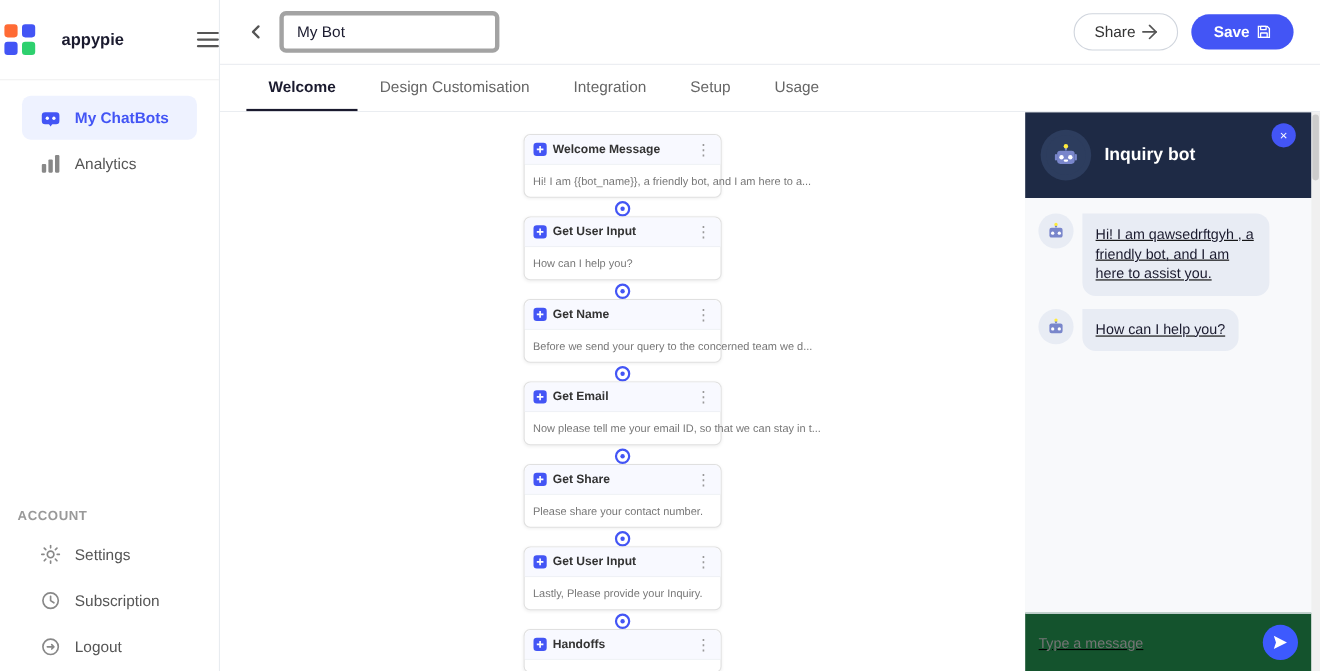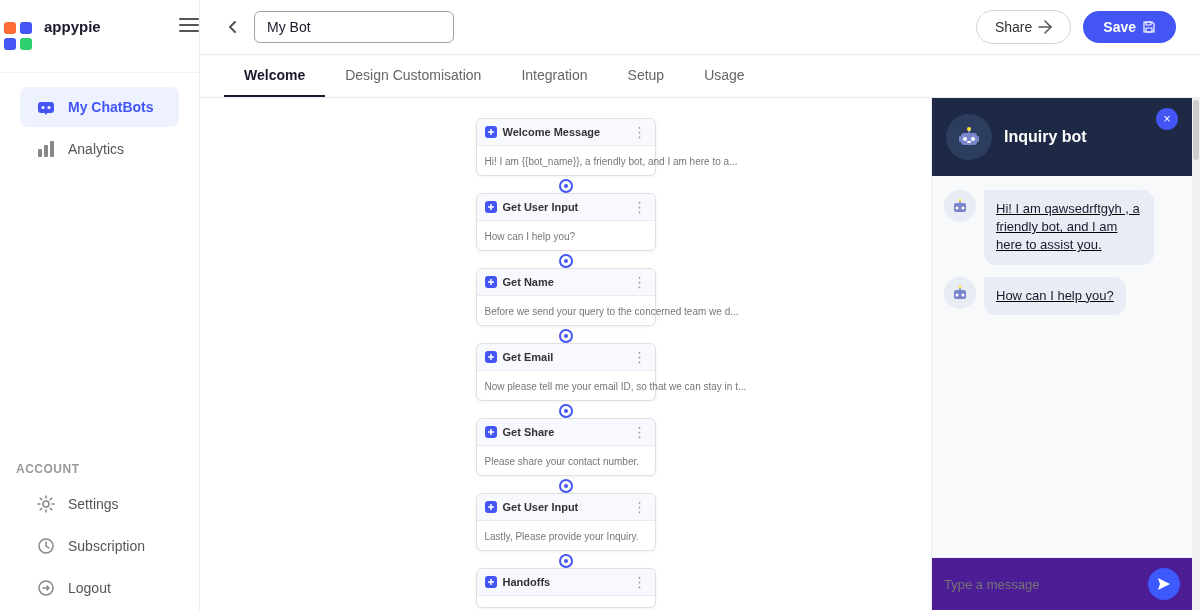--- a/index.html
+++ b/index.html
@@ -10,22 +10,22 @@
       width: 200px;
       min-width: 200px;
       background: #fff;
       display: flex;
       flex-direction: column;
       border-right: 1px solid #e8ecf0;
       height: 610px;
     }
     .sidebar-logo {
       display: flex;
-      align-items: flex-start;
-      gap: 8px;
+      align-items: center;
+      gap: 20px;
       padding: 18px 0;
       border-bottom: 1px solid #f0f0f0;
     }
     .logo-icon {
       width: 36px;
       height: 36px;
     }
     .logo-text {
       font-size: 15px;
       font-weight: 700;
@@ -105,21 +105,21 @@
     }
     .back-btn {
       display: flex;
       align-items: center;
       justify-content: center;
       cursor: pointer;
       color: #555;
       font-size: 18px;
     }
     .bot-name-input {
-      border: 1px solid #a3a3a3;
+      border: 4px solid #a3a3a3;
       border-radius: 6px;
       padding: 7px 12px;
       font-size: 14px;
       color: #1a1a2e;
       outline: none;
       width: 200px;
     }
     .header-spacer { flex: 1; }
     .share-btn {
       display: flex;
@@ -347,23 +347,24 @@
       padding: 10px 12px;
       font-size: 13px;
       color: #1a1a2e;
       max-width: 170px;
       line-height: 1.4;
     }
     .chat-input-area {
       display: flex;
       align-items: center;
       padding: 10px 12px;
-      background: #4c1d95;
+      background: #14532d;
       border-top: 1px solid #e8ecf0;
       gap: 8px;
+      text-decoration: underline;
     }
     .chat-input {
       flex: 1;
       border: none;
       outline: none;
       font-size: 13px;
       color: #999;
       background: transparent;
     }
     .send-btn {

